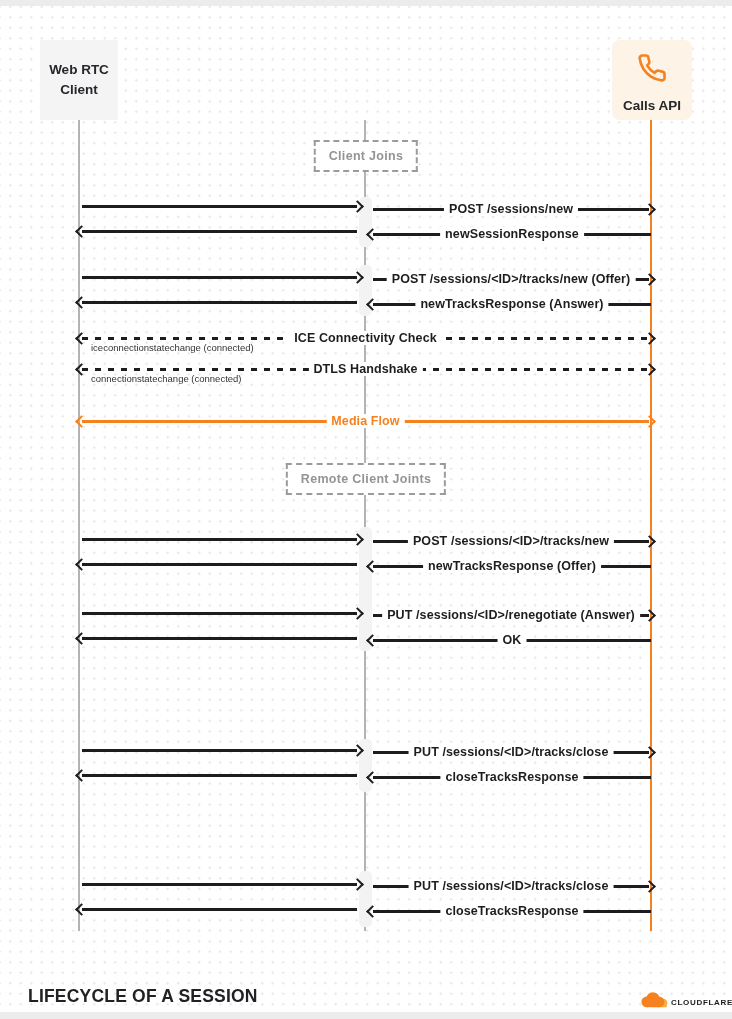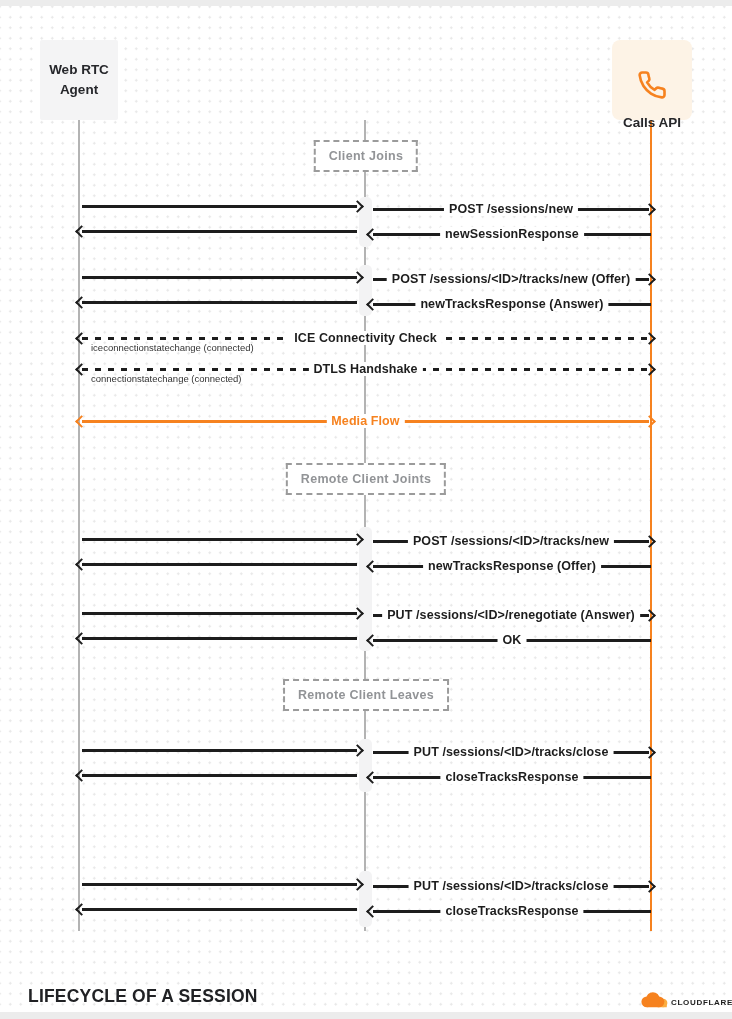--- a/index.html
+++ b/index.html
@@ -10,21 +10,21 @@
     background-size:10.5px 10.5px;background-position:5px 12px;}
   .edge-strip{position:absolute;left:0;right:0;background:#ececec;z-index:6;}
   .edge-top{top:0;height:6px;}
   .edge-bottom{bottom:0;height:7px;}
 
   
   .actor{position:absolute;top:40px;height:80px;z-index:4;display:flex;flex-direction:column;
          align-items:center;justify-content:center;text-align:right;font-weight:700;
          font-size:13.5px;line-height:1.45;color:#26272b;border-radius:2px;}
   .actor-gray{background:#f4f4f5;}
-  .actor-calls{background:#fdf3e6;border-radius:8px;justify-content:flex-start;padding-top:30px;box-sizing:border-box;}
+  .actor-calls{background:#fdf3e6;border-radius:8px;justify-content:flex-start;padding-top:13px;box-sizing:border-box;}
   .actor-calls .label{margin-top:7px;}
 
   
   .lifeline{position:absolute;top:120px;height:811px;width:2px;z-index:1;}
   .lifeline-gray{background:#b3b3b3;}
   .lifeline-orange{background:#f6821f;}
 
   
   .activation{position:absolute;left:359px;width:13px;background:#f3f3f4;border-radius:5px;z-index:2;}
 
@@ -67,34 +67,33 @@
   <div class="lifeline lifeline-orange" style="left:650px"></div>
 
   <div class="activation" style="top:197px;height:50px"></div>
   <div class="activation" style="top:265px;height:51px"></div>
   <div class="activation" style="top:527px;height:124px"></div>
   <div class="activation" style="top:739px;height:53px"></div>
   <div class="activation" style="top:871px;height:56px"></div>
 
   <div class="actor actor-gray" style="left:40px;width:78px">
     <span>Web RTC</span>
-    <span>Agent</span>
+    <span>Client</span>
   </div>
   <div class="actor actor-calls" style="left:612px;width:80px">
     <span>
       <svg width="30" height="30" viewBox="0 0 24 24" fill="none" stroke="#f6821f" stroke-width="2.1" stroke-linecap="round" stroke-linejoin="round">
         <path d="M22 16.92v3a2 2 0 0 1-2.18 2 19.79 19.79 0 0 1-8.63-3.07 19.5 19.5 0 0 1-6-6 19.79 19.79 0 0 1-3.07-8.67A2 2 0 0 1 4.11 2h3a2 2 0 0 1 2 1.72 12.84 12.84 0 0 0 .7 2.81 2 2 0 0 1-.45 2.11L8.09 9.91a16 16 0 0 0 6 6l1.27-1.27a2 2 0 0 1 2.11-.45 12.84 12.84 0 0 0 2.81.7A2 2 0 0 1 22 16.92z"></path>
       </svg>
     </span>
     <span class="label">Calls API</span>
   </div>
 
   <div class="section-box" style="top:140px">Client Joins</div>
   <div class="section-box" style="top:463px">Remote Client Joints</div>
-  <div class="section-box" style="top:679px">Remote Client Leaves</div>
 
   <div class="arrow" style="left:82px;top:205px;width:275px">
     <span class="head head-r"></span>
   </div>
   <div class="arrow" style="left:373px;top:208px;width:276px">
     <span class="head head-r"></span>
     <span class="msg-label">POST /sessions/new</span>
   </div>
   <div class="arrow" style="left:373px;top:233px;width:278px">
     <span class="head head-l"></span>

